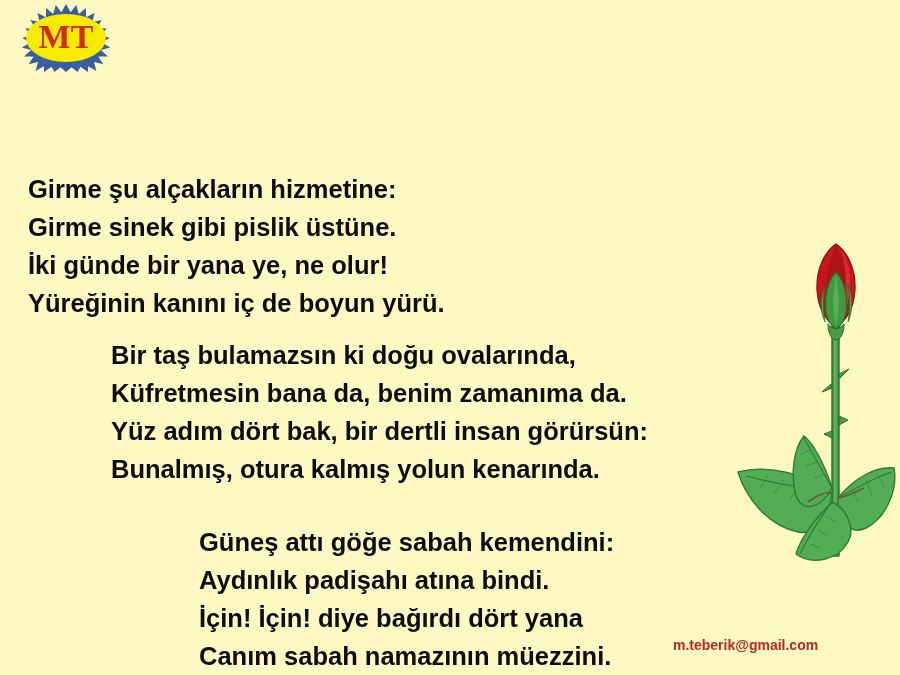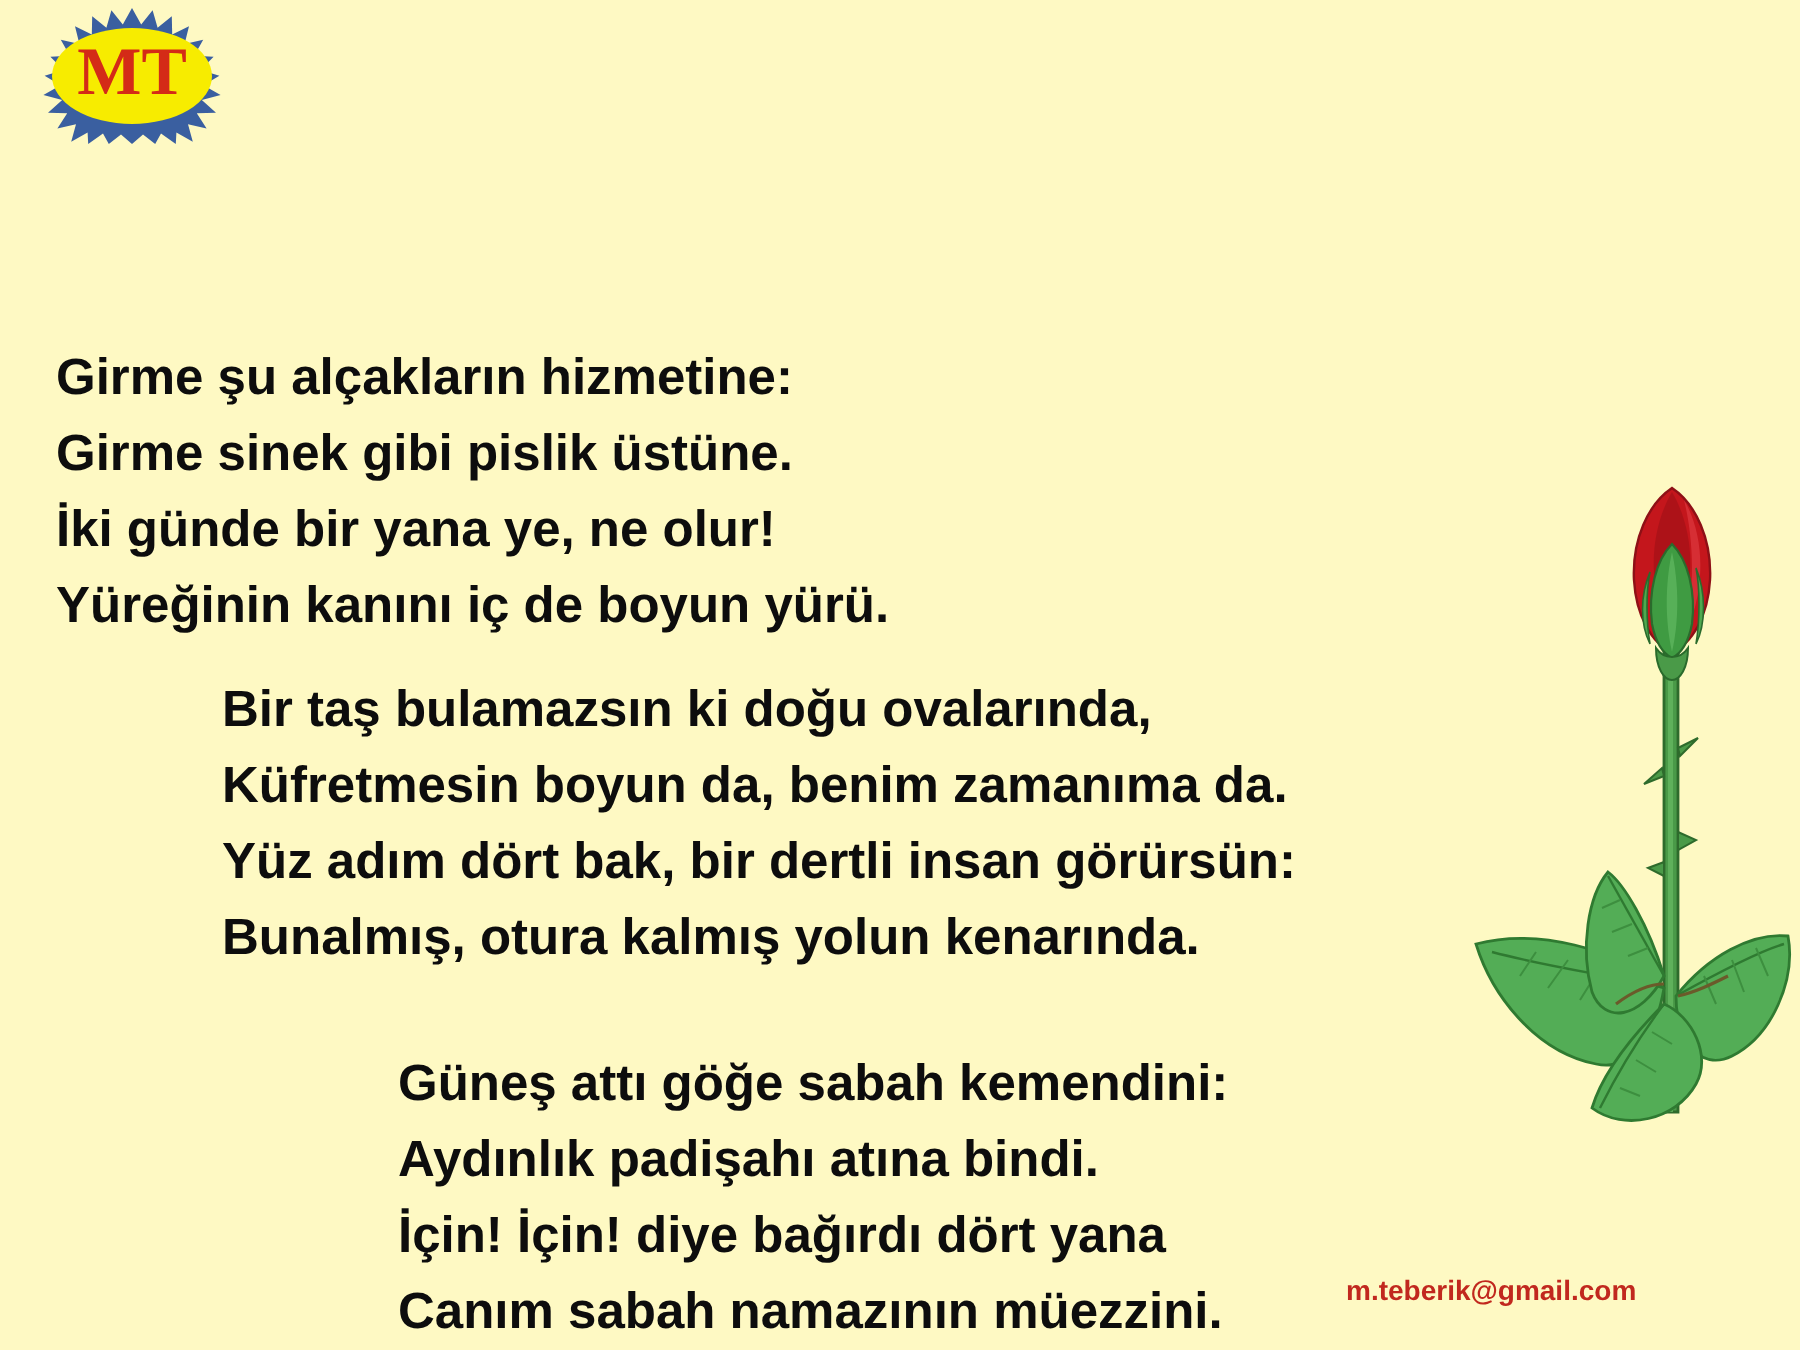--- a/index.html
+++ b/index.html
@@ -127,21 +127,21 @@
 
   <div class="stanza stanza-1">
     <span class="line">Girme şu alçakların hizmetine:</span>
     <span class="line">Girme sinek gibi pislik üstüne.</span>
     <span class="line">İki günde bir yana ye, ne olur!</span>
     <span class="line">Yüreğinin kanını iç de boyun yürü.</span>
   </div>
 
   <div class="stanza stanza-2">
     <span class="line">Bir taş bulamazsın ki doğu ovalarında,</span>
-    <span class="line">Küfretmesin boyun da, benim zamanıma da.</span>
+    <span class="line">Küfretmesin bana da, benim zamanıma da.</span>
     <span class="line">Yüz adım dört bak, bir dertli insan görürsün:</span>
     <span class="line">Bunalmış, otura kalmış yolun kenarında.</span>
   </div>
 
   <div class="stanza stanza-3">
     <span class="line">Güneş attı göğe sabah kemendini:</span>
     <span class="line">Aydınlık padişahı atına bindi.</span>
     <span class="line">İçin! İçin! diye bağırdı dört yana</span>
     <span class="line">Canım sabah namazının müezzini.</span>
   </div>

